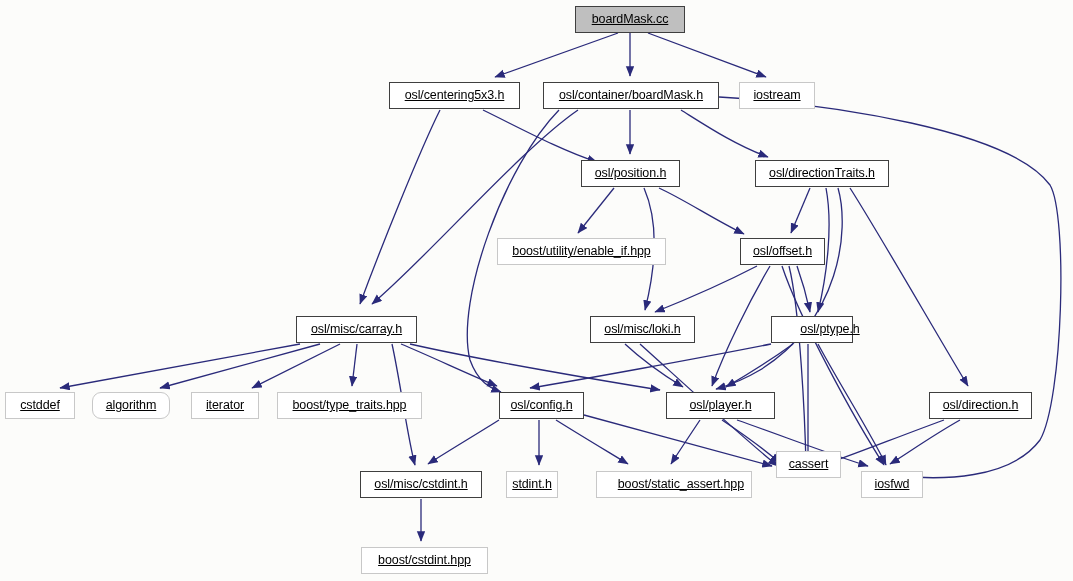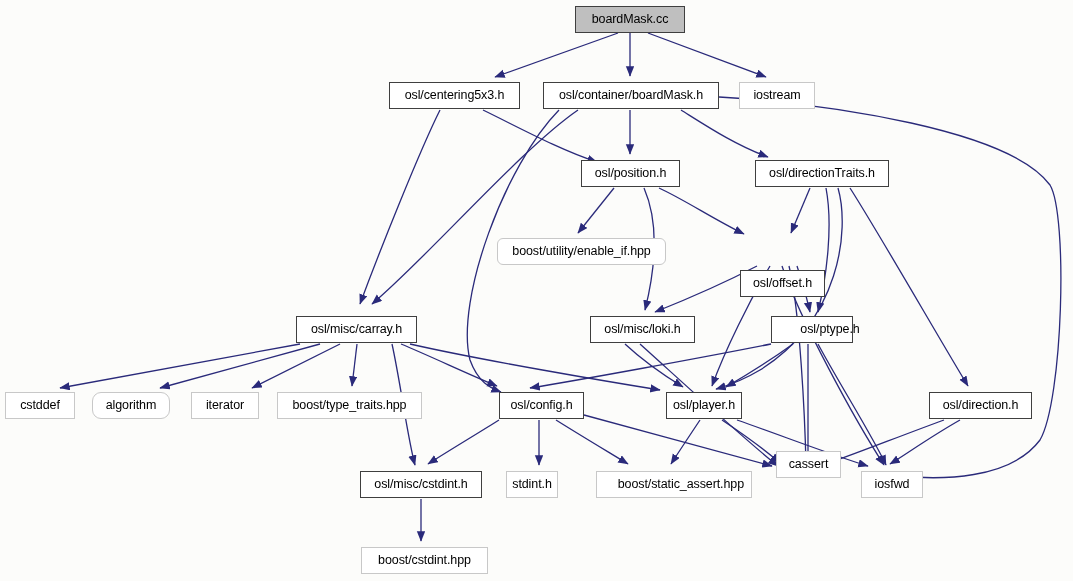--- a/index.html
+++ b/index.html
@@ -36,20 +36,21 @@
     align-items: center;
     justify-content: center;
     height: 27px;
     font-size: 12.5px;
     line-height: 1;
     color: #000000;
     white-space: nowrap;
     background: #ffffff;
     border: 1px solid #c8c8c8;
     letter-spacing: -0.1px;
+    text-decoration: underline;
   }
   .node.project {
     border: 1.6px solid #3f3f3f;
   }
   .node.root {
     background: #bfbfbf;
     border: 1.6px solid #3f3f3f;
   }
   .node-label {
     display: block;
@@ -127,24 +128,24 @@
       </div>
       <div class="node system" style="left: 739px; top: 82px; width: 76px;">
         <span class="node-label">iostream</span>
       </div>
       <div class="node project" style="left: 581px; top: 160px; width: 99px;">
         <span class="node-label">osl/position.h</span>
       </div>
       <div class="node project" style="left: 755px; top: 160px; width: 134px;">
         <span class="node-label">osl/directionTraits.h</span>
       </div>
-      <div class="node system" style="left: 497px; top: 238px; width: 169px; border-radius: 6px;">
+      <div class="node system" style="left: 497px; top: 238px; width: 169px;">
         <span class="node-label">boost/utility/enable_if.hpp</span>
       </div>
-      <div class="node project" style="left: 740px; top: 238px; width: 85px; margin-top: 32px;">
+      <div class="node project" style="left: 740px; top: 238px; width: 85px;">
         <span class="node-label">osl/offset.h</span>
       </div>
       <div class="node project" style="left: 296px; top: 316px; width: 121px;">
         <span class="node-label">osl/misc/carray.h</span>
       </div>
       <div class="node project" style="left: 590px; top: 316px; width: 105px;">
         <span class="node-label">osl/misc/loki.h</span>
       </div>
       <div class="node project" style="left: 771px; top: 316px; width: 82px; padding-left: 36px;">
         <span class="node-label">osl/ptype.h</span>
@@ -157,21 +158,21 @@
       </div>
       <div class="node system" style="left: 191px; top: 392px; width: 68px;">
         <span class="node-label">iterator</span>
       </div>
       <div class="node system" style="left: 277px; top: 392px; width: 145px;">
         <span class="node-label">boost/type_traits.hpp</span>
       </div>
       <div class="node project" style="left: 499px; top: 392px; width: 85px;">
         <span class="node-label">osl/config.h</span>
       </div>
-      <div class="node project" style="left: 666px; top: 392px; width: 76px;">
+      <div class="node project" style="left: 666px; top: 392px; width: 109px;">
         <span class="node-label">osl/player.h</span>
       </div>
       <div class="node project" style="left: 929px; top: 392px; width: 103px;">
         <span class="node-label">osl/direction.h</span>
       </div>
       <div class="node project" style="left: 360px; top: 471px; width: 122px;">
         <span class="node-label">osl/misc/cstdint.h</span>
       </div>
       <div class="node system" style="left: 506px; top: 471px; width: 52px;">
         <span class="node-label">stdint.h</span>

